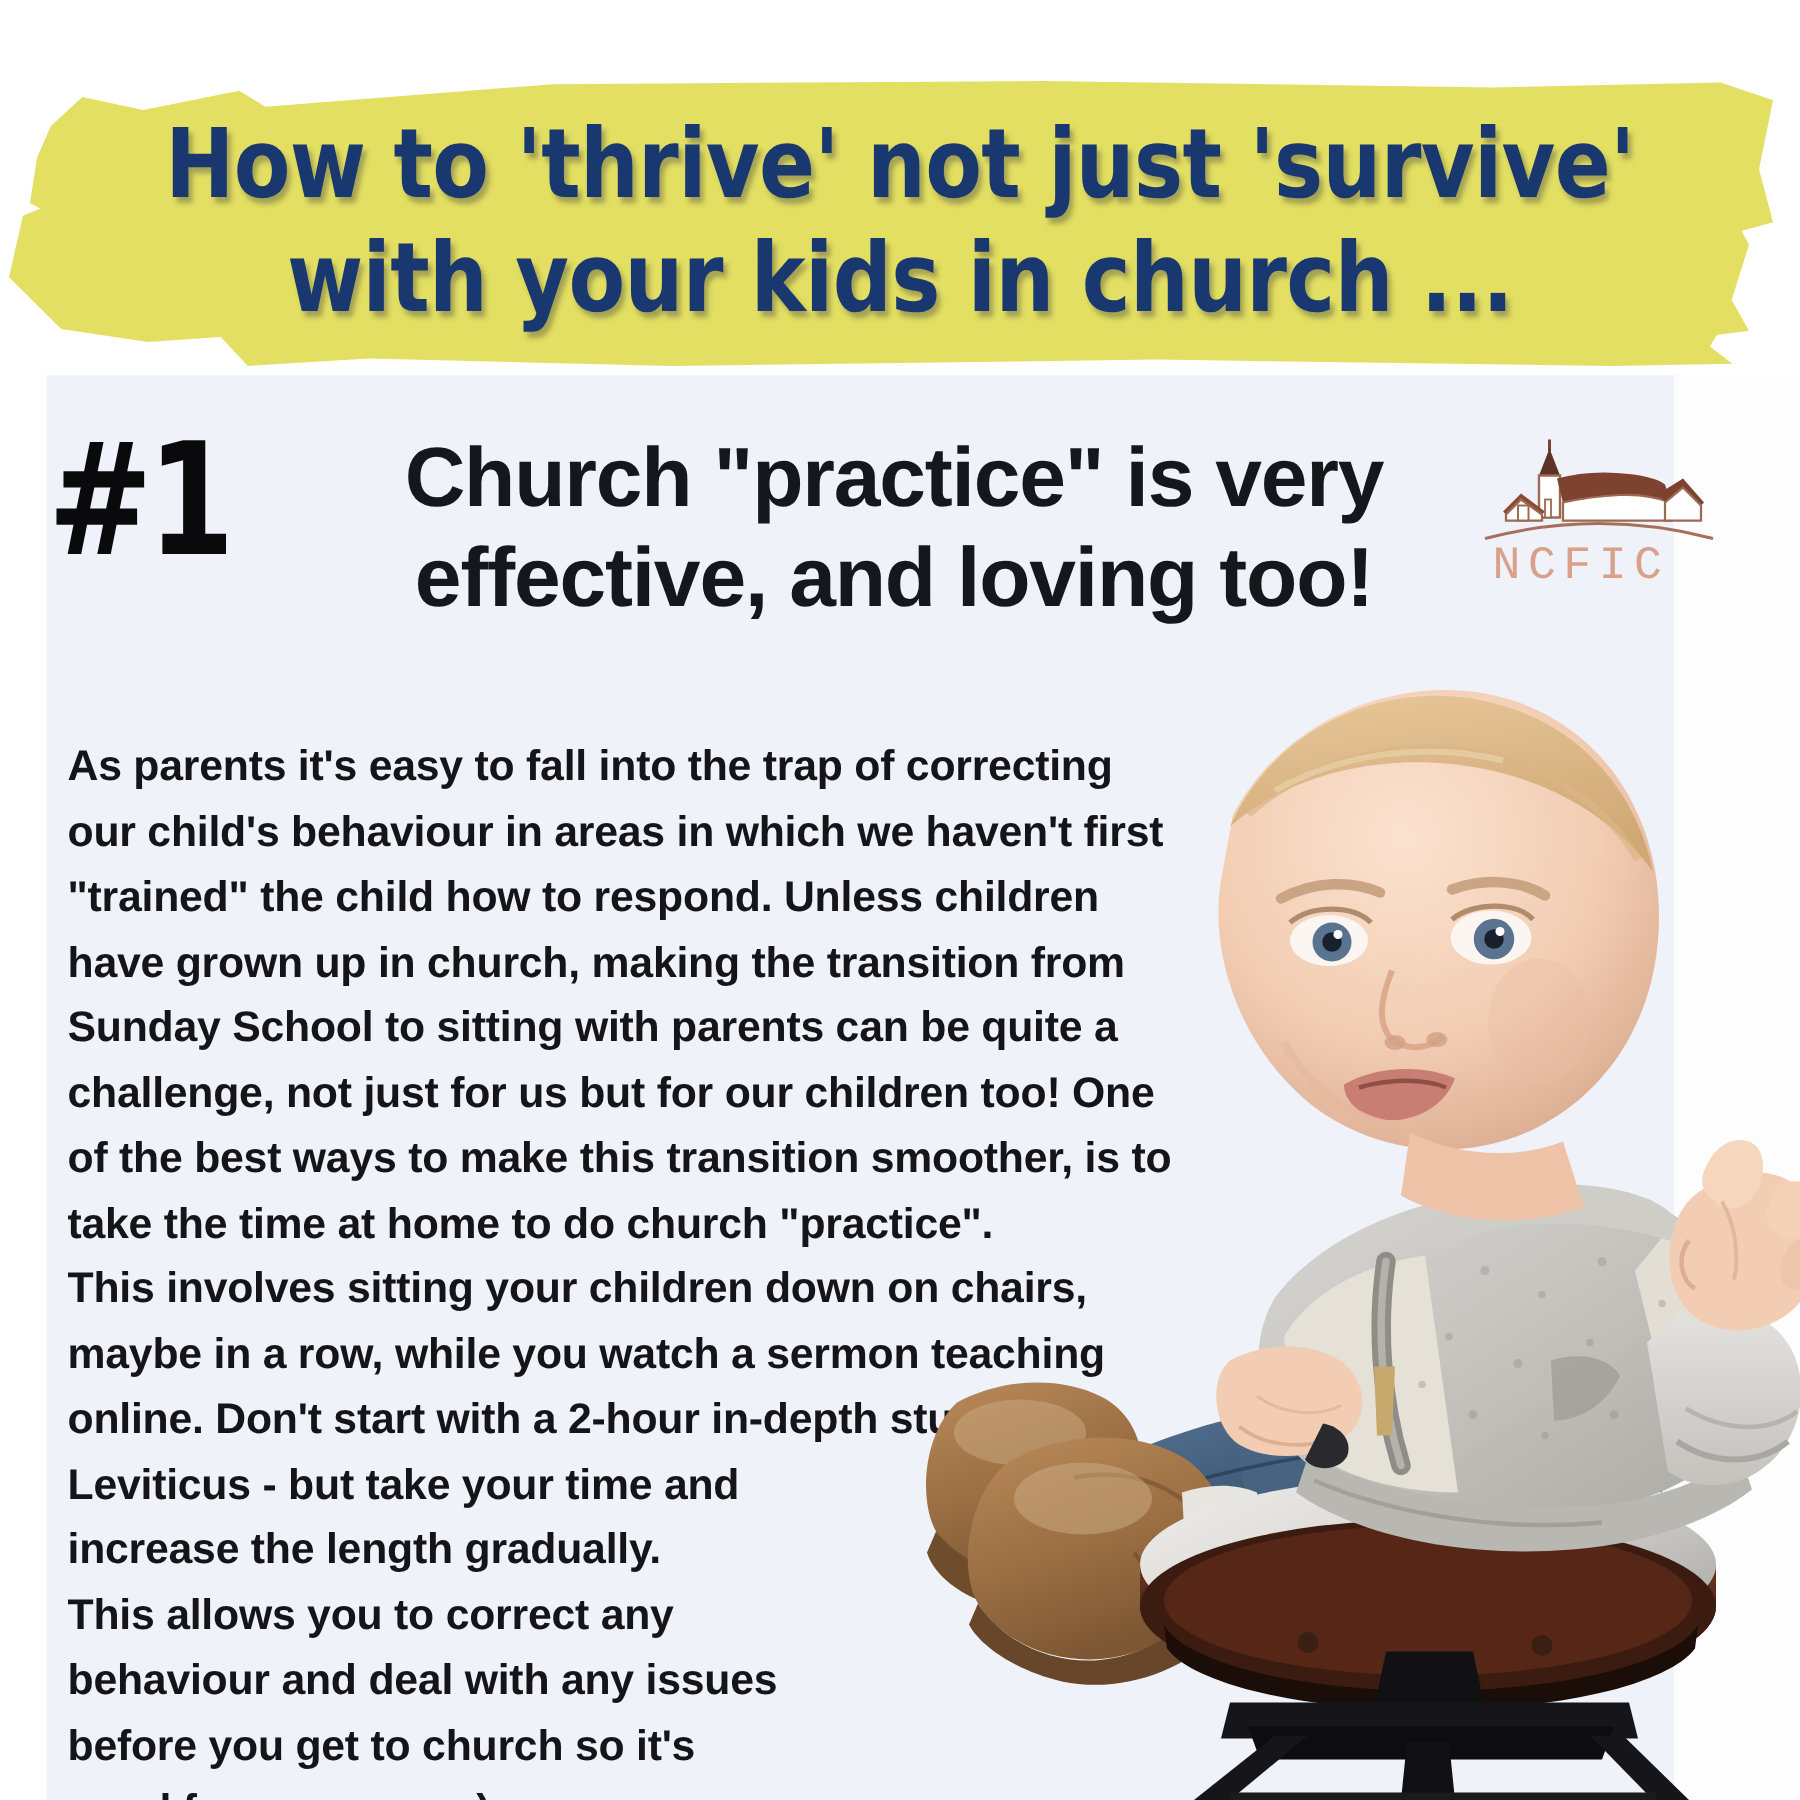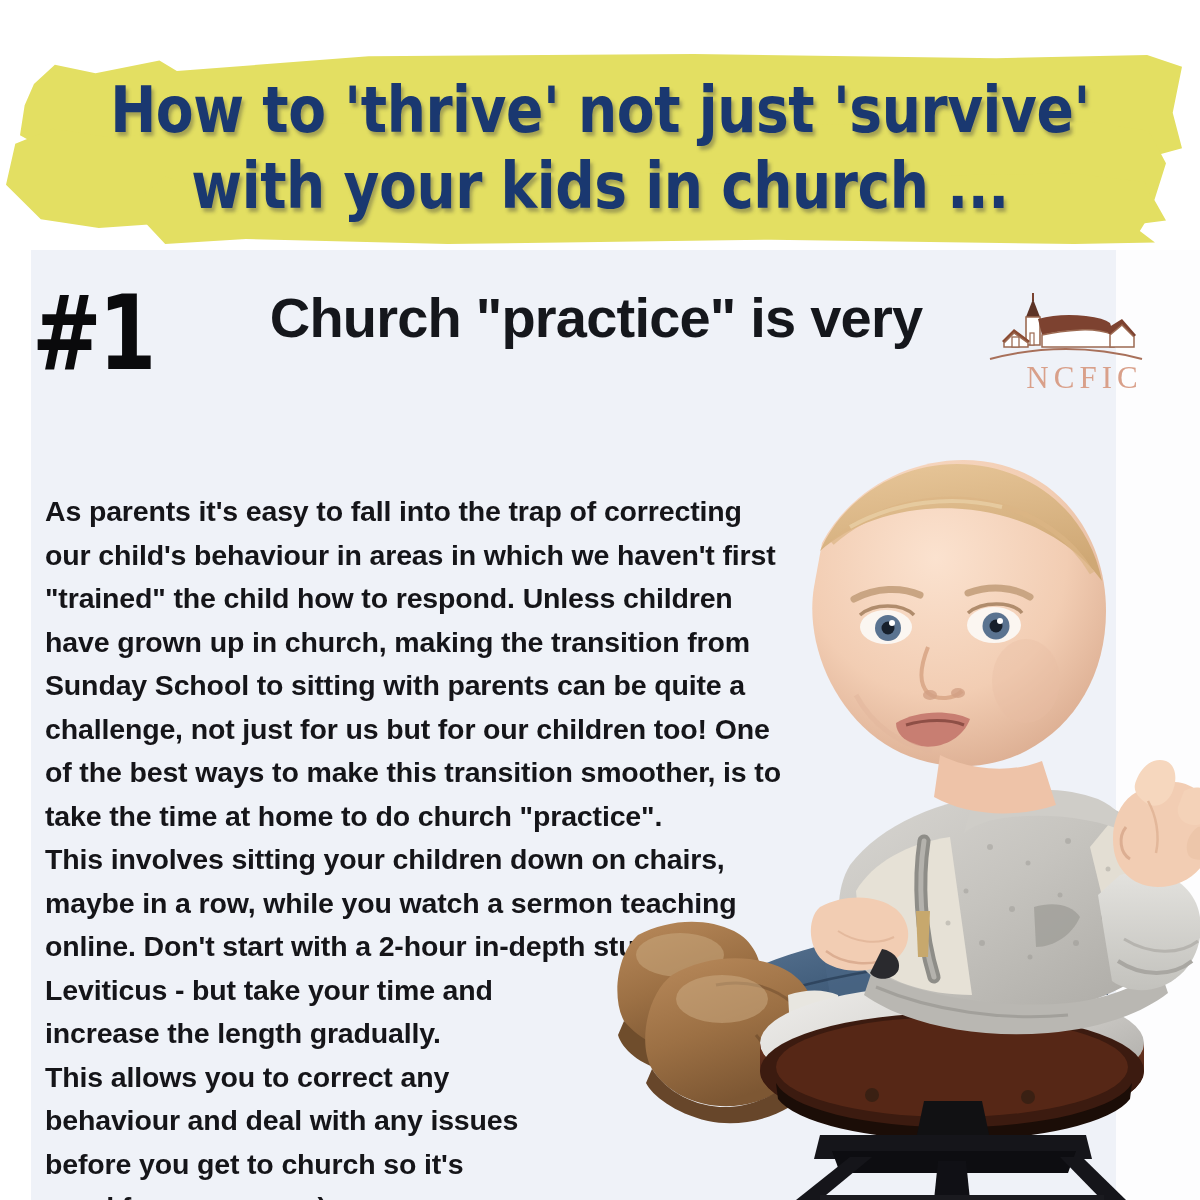--- a/index.html
+++ b/index.html
@@ -127,25 +127,24 @@
 
   
   .logo {
     position: absolute;
     left: 986px; top: 289px;
     width: 160px; height: 112px;
   }
   .logo svg { display: block; }
   .logo-word {
     position: absolute;
-    left: 16px; top: 72px;
+    left: 4px; top: 72px;
     width: 160px;
-    text-align: center;
     color: #d9a08a;
-    font-family: Liberation Serif, serif;
+    font-family: Liberation Mono, monospace;
     font-size: 31px;
     letter-spacing: 5px;
     text-indent: 5px;
     line-height: 34px;
   }
 
   
   .body-copy {
     position: absolute;
     left: 45px; top: 490px;
@@ -183,20 +182,21 @@
 
   <div class="headline">
     <span class="l1">How to 'thrive' not just 'survive'</span>
     <span class="l2">with your kids in church ...</span>
   </div>
 
   <div class="rank">#1</div>
 
   <div class="subhead">
     <span class="sl">Church "practice" is very</span>
+    <span class="sl">effective, and loving too!</span>
   </div>
 
   <div class="logo">
     <svg width="160" height="76" viewBox="0 0 160 76" xmlns="http://www.w3.org/2000/svg">
 
       <path d="M47 4 L47 12" stroke="#7a4330" stroke-width="2" fill="none"></path>
       <path d="M40 28 L47 10 L54 28 Z" fill="#5c3326"></path>
 
       <path d="M40 28 L54 28 L54 56 L40 56 Z" fill="#ffffff" stroke="#9c6a52" stroke-width="1.6"></path>
 

